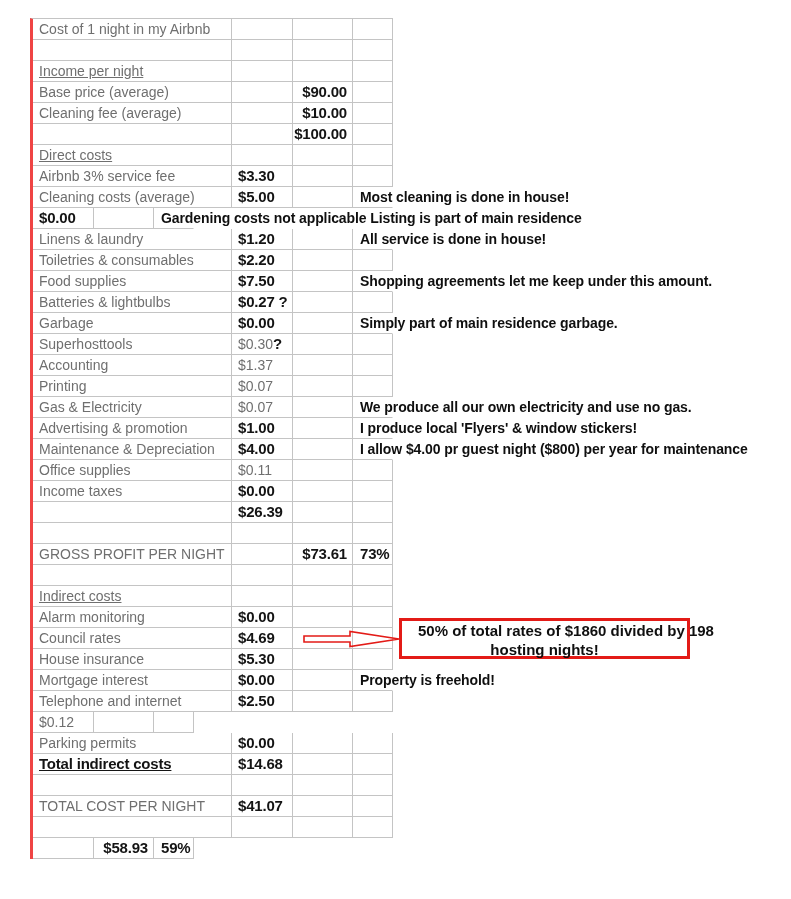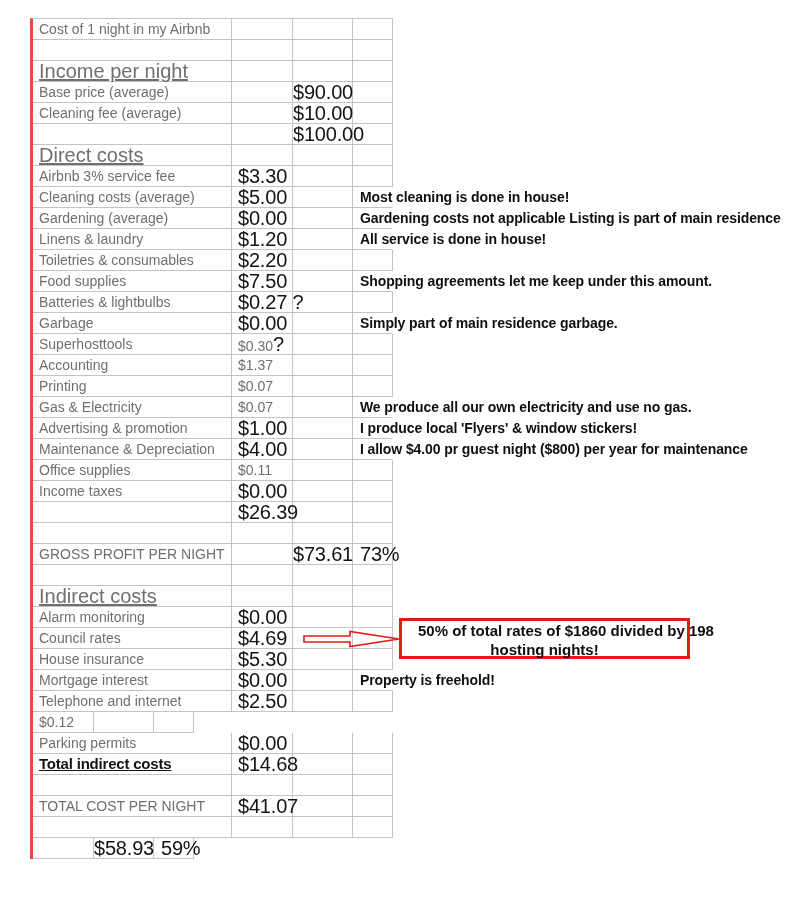--- a/index.html
+++ b/index.html
@@ -12,22 +12,22 @@
   .cell{box-sizing:border-box;height:21px;line-height:20px;border-right:1px solid #c4c4c4;
     border-bottom:1px solid #c4c4c4;white-space:nowrap;overflow:visible;}
   .ca{width:199px;padding-left:6px;}
   .cb{width:61px;padding-left:6px;}
   .cc{width:60px;text-align:right;padding-right:5px;}
   .cd{width:40px;padding-left:7px;}
   .cd.no-r{border-right-color:transparent;}
 
   
   .t-g {font-size:14px;color:#6f6f6f;}
-  .t-gu{font-size:20px;color:#6f6f6f;text-decoration:underline;}
-  .t-k {font-size:20px;font-weight:400;color:#141414;letter-spacing:-0.2px;}
+  .t-gu{font-size:14px;color:#6f6f6f;text-decoration:underline;}
+  .t-k {font-size:15px;font-weight:700;color:#141414;letter-spacing:-0.2px;}
   .t-ku{font-size:15px;font-weight:700;color:#141414;text-decoration:underline;letter-spacing:-0.2px;}
   .t-note{font-size:14px;font-weight:600;color:#0f0f0f;letter-spacing:-0.1px;}
 
   
   #callout{position:absolute;left:399px;top:618px;width:291px;height:41px;box-sizing:border-box;
     border:3px solid #e31b17;padding:0 16px;background:transparent;text-align:center;}
   #callout div{font-size:15px;line-height:19px;font-weight:600;color:#0f0f0f;white-space:nowrap;}
   #arrow{position:absolute;left:303px;top:629px;}
 </style>
 </head>
@@ -84,21 +84,20 @@
         <div class="cell cc"></div>
         <div class="cell cd"></div>
       </div>
       <div class="row">
         <div class="cell ca"><span class="t-g">Cleaning costs (average)</span></div>
         <div class="cell cb"><span class="t-k">$5.00</span></div>
         <div class="cell cc"></div>
         <div class="cell cd no-r"><span class="t-note">Most cleaning is done in house!</span></div>
       </div>
       <div class="row">
-        <div class="cell ca"><span class="t-g">Gardening (average)</span></div>
         <div class="cell cb"><span class="t-k">$0.00</span></div>
         <div class="cell cc"></div>
         <div class="cell cd no-r"><span class="t-note">Gardening costs not applicable Listing is part of main residence</span></div>
       </div>
       <div class="row">
         <div class="cell ca"><span class="t-g">Linens &amp; laundry</span></div>
         <div class="cell cb"><span class="t-k">$1.20</span></div>
         <div class="cell cc"></div>
         <div class="cell cd no-r"><span class="t-note">All service is done in house!</span></div>
       </div>

